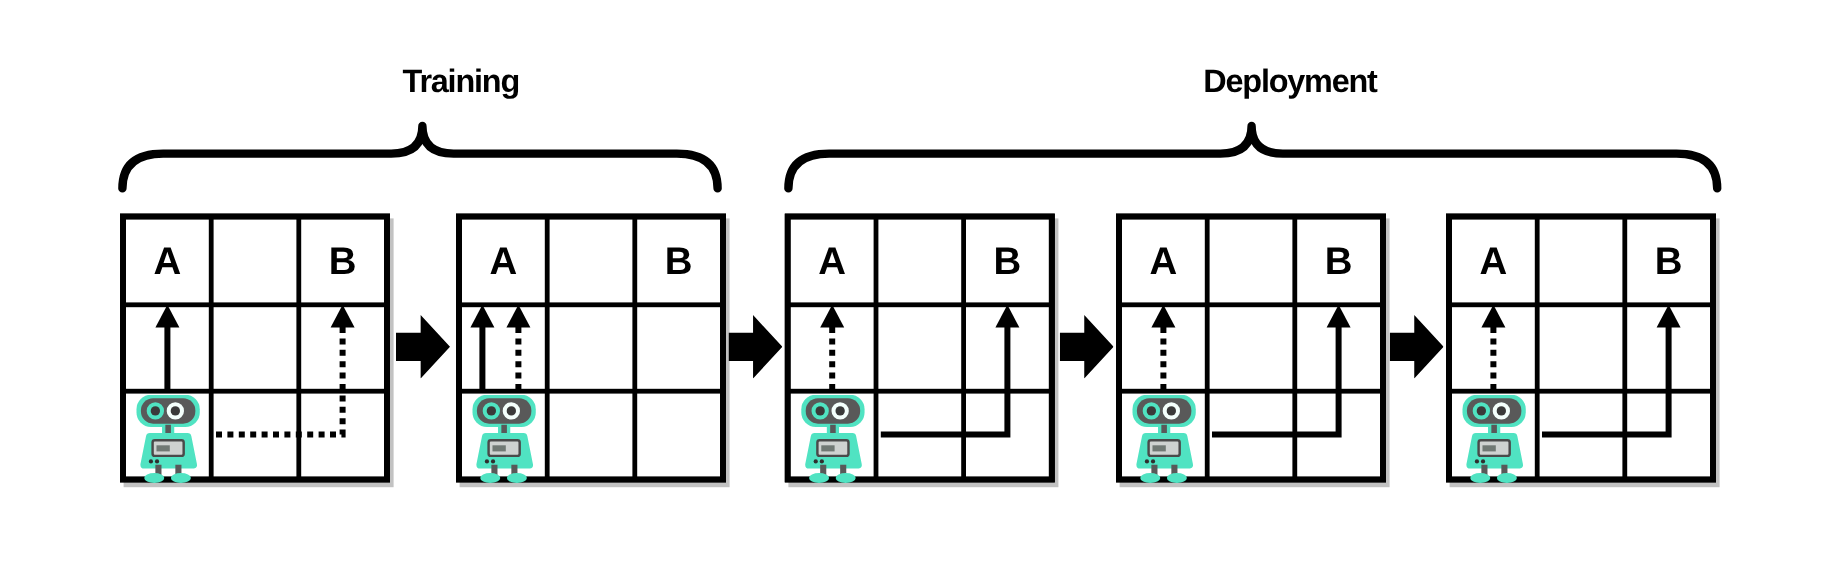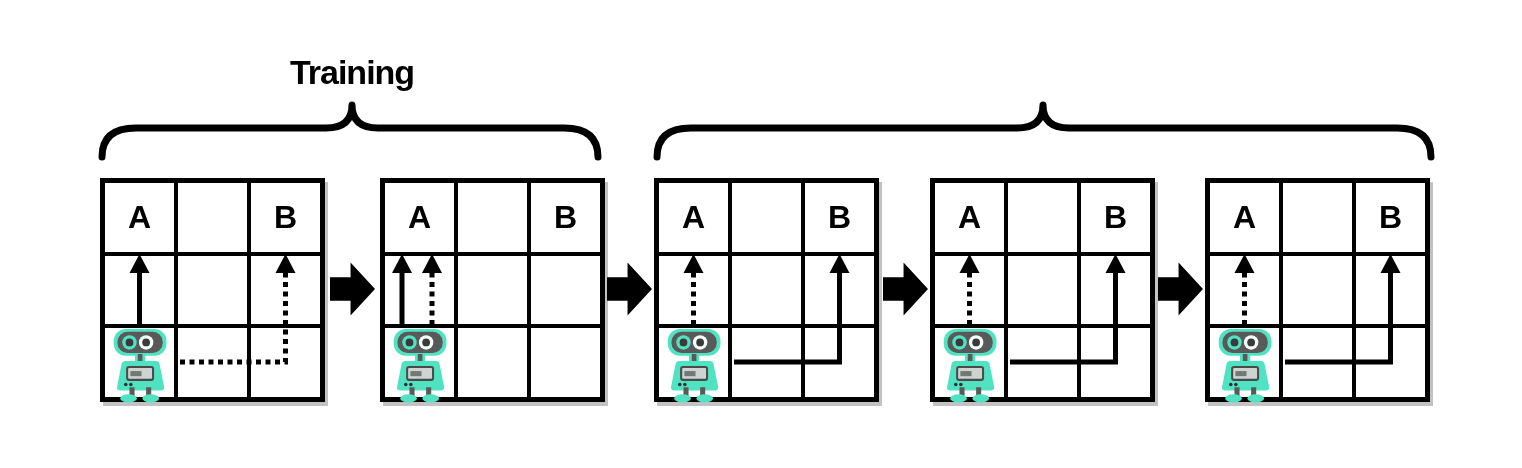--- a/index.html
+++ b/index.html
@@ -2,22 +2,23 @@
 <html style="--c-line: #000000; --c-background: #ffffff; --c-robot-body: #50e3c2; --c-robot-dark: #595959; --c-robot-screen: #ced2d0;"><head>
 <meta charset="utf-8">
 <style>
   html,body { margin:0; padding:0; background:#fff; }
   .canvas {
     position:relative; width:1522px; height:468px; background:var(--c-background,#fff);
     font-family:"Liberation Sans", sans-serif; overflow:hidden;
   }
   .phase-title {
     position:absolute; top:53px; transform:translateX(-50%);
-    font-size:34px; font-weight:bold; letter-spacing:-1px; color:var(--c-line,#000);
+    font-size:27px; font-weight:bold; letter-spacing:-1px; color:var(--c-line,#000);
     white-space:nowrap;
+    margin-left:32px;
   }
   .title-training   { left:352px; }
   .title-deployment { left:1043px; }
 
   .brace { position:absolute; top:100px; height:62px; }
   .brace path { stroke:var(--c-line,#000); stroke-width:7; fill:none; stroke-linecap:round; }
   .brace-training   { left:98px;  width:504px; }
   .brace-deployment { left:653px; width:782px; }
 
   .grid {
@@ -66,20 +67,21 @@
     </symbol>
     <symbol id="block-arrow-sym" viewBox="0 0 46 54">
       <polygon points="0,15 21,15 21,0 46,27 21,54 21,39 0,39"></polygon>
     </symbol>
   </defs>
 </svg>
 
 <div class="canvas">
 
   <div class="phase-title title-training">Training</div>
+  <div class="phase-title title-deployment">Deployment</div>
 
   <svg class="brace brace-training" viewBox="0 0 504 62">
     <path d="M4 57 Q4 28 38 28 L228 28 Q254 28 254 5 M500 57 Q500 28 466 28 L280 28 Q254 28 254 5"></path>
   </svg>
   <svg class="brace brace-deployment" viewBox="0 0 782 62">
     <path d="M4 57 Q4 28 38 28 L364 28 Q390 28 390 5 M778 57 Q778 28 744 28 L416 28 Q390 28 390 5"></path>
   </svg>
 
   <div class="grid g1">
     <div class="cell">

